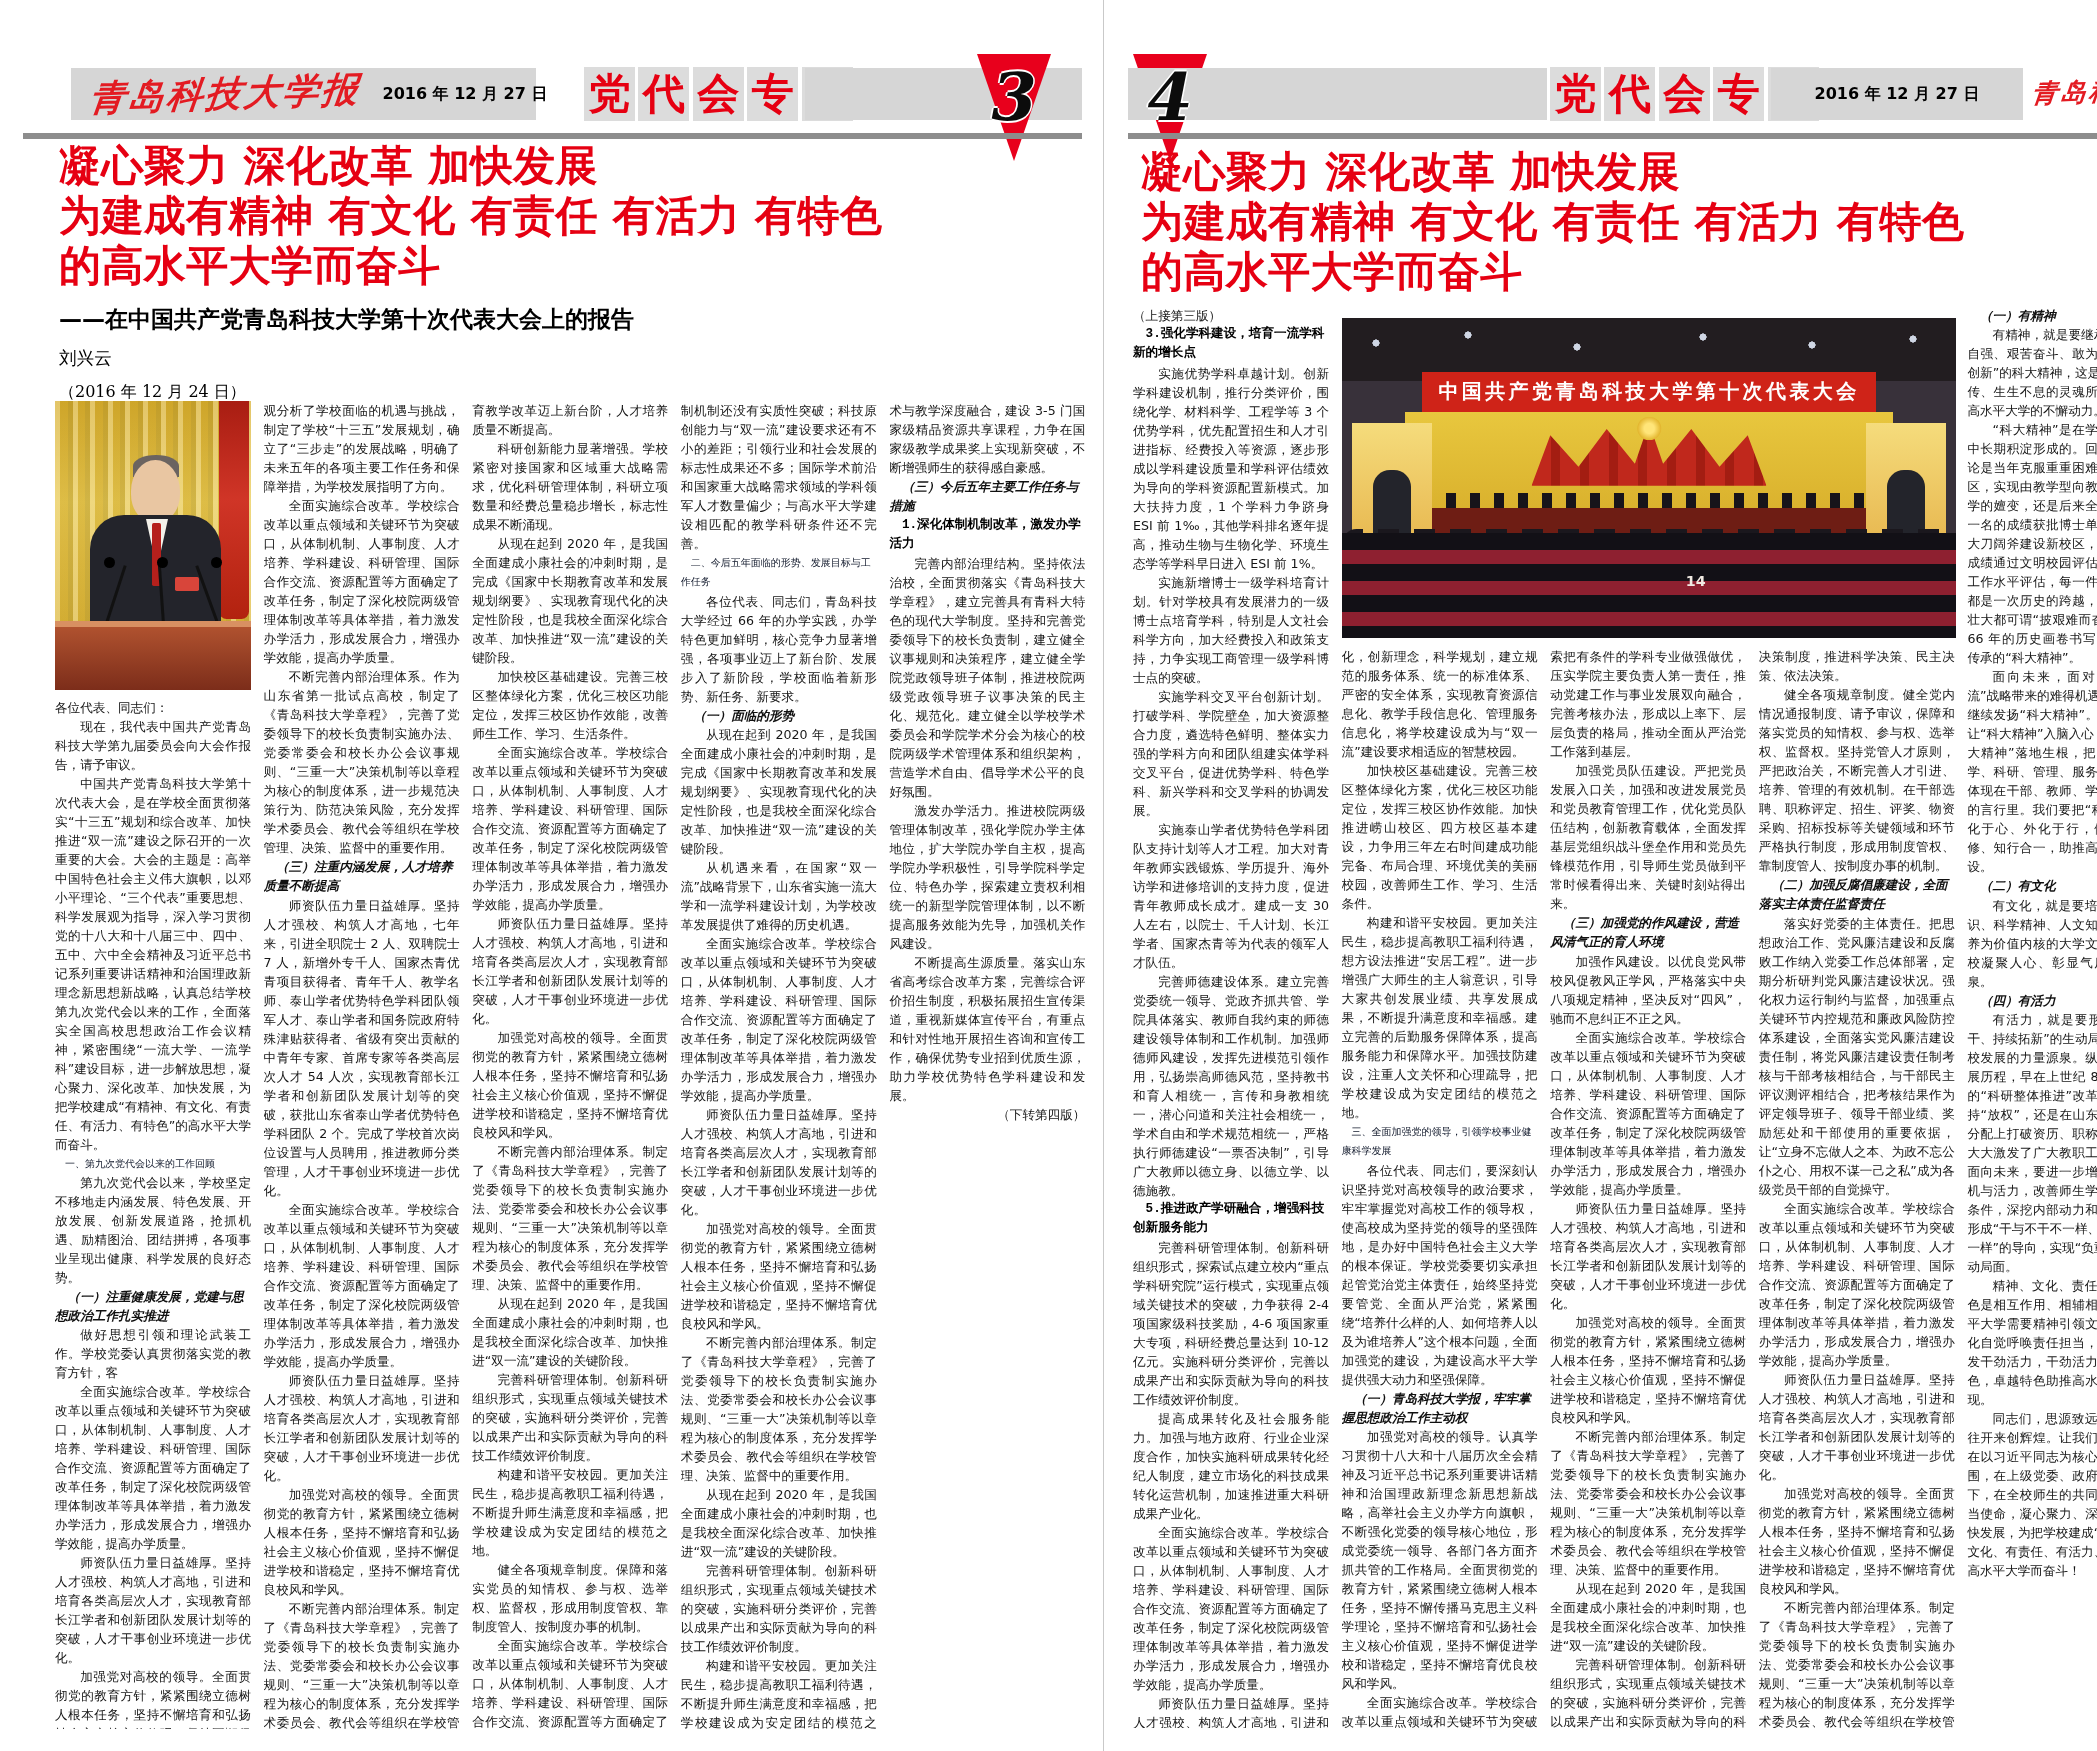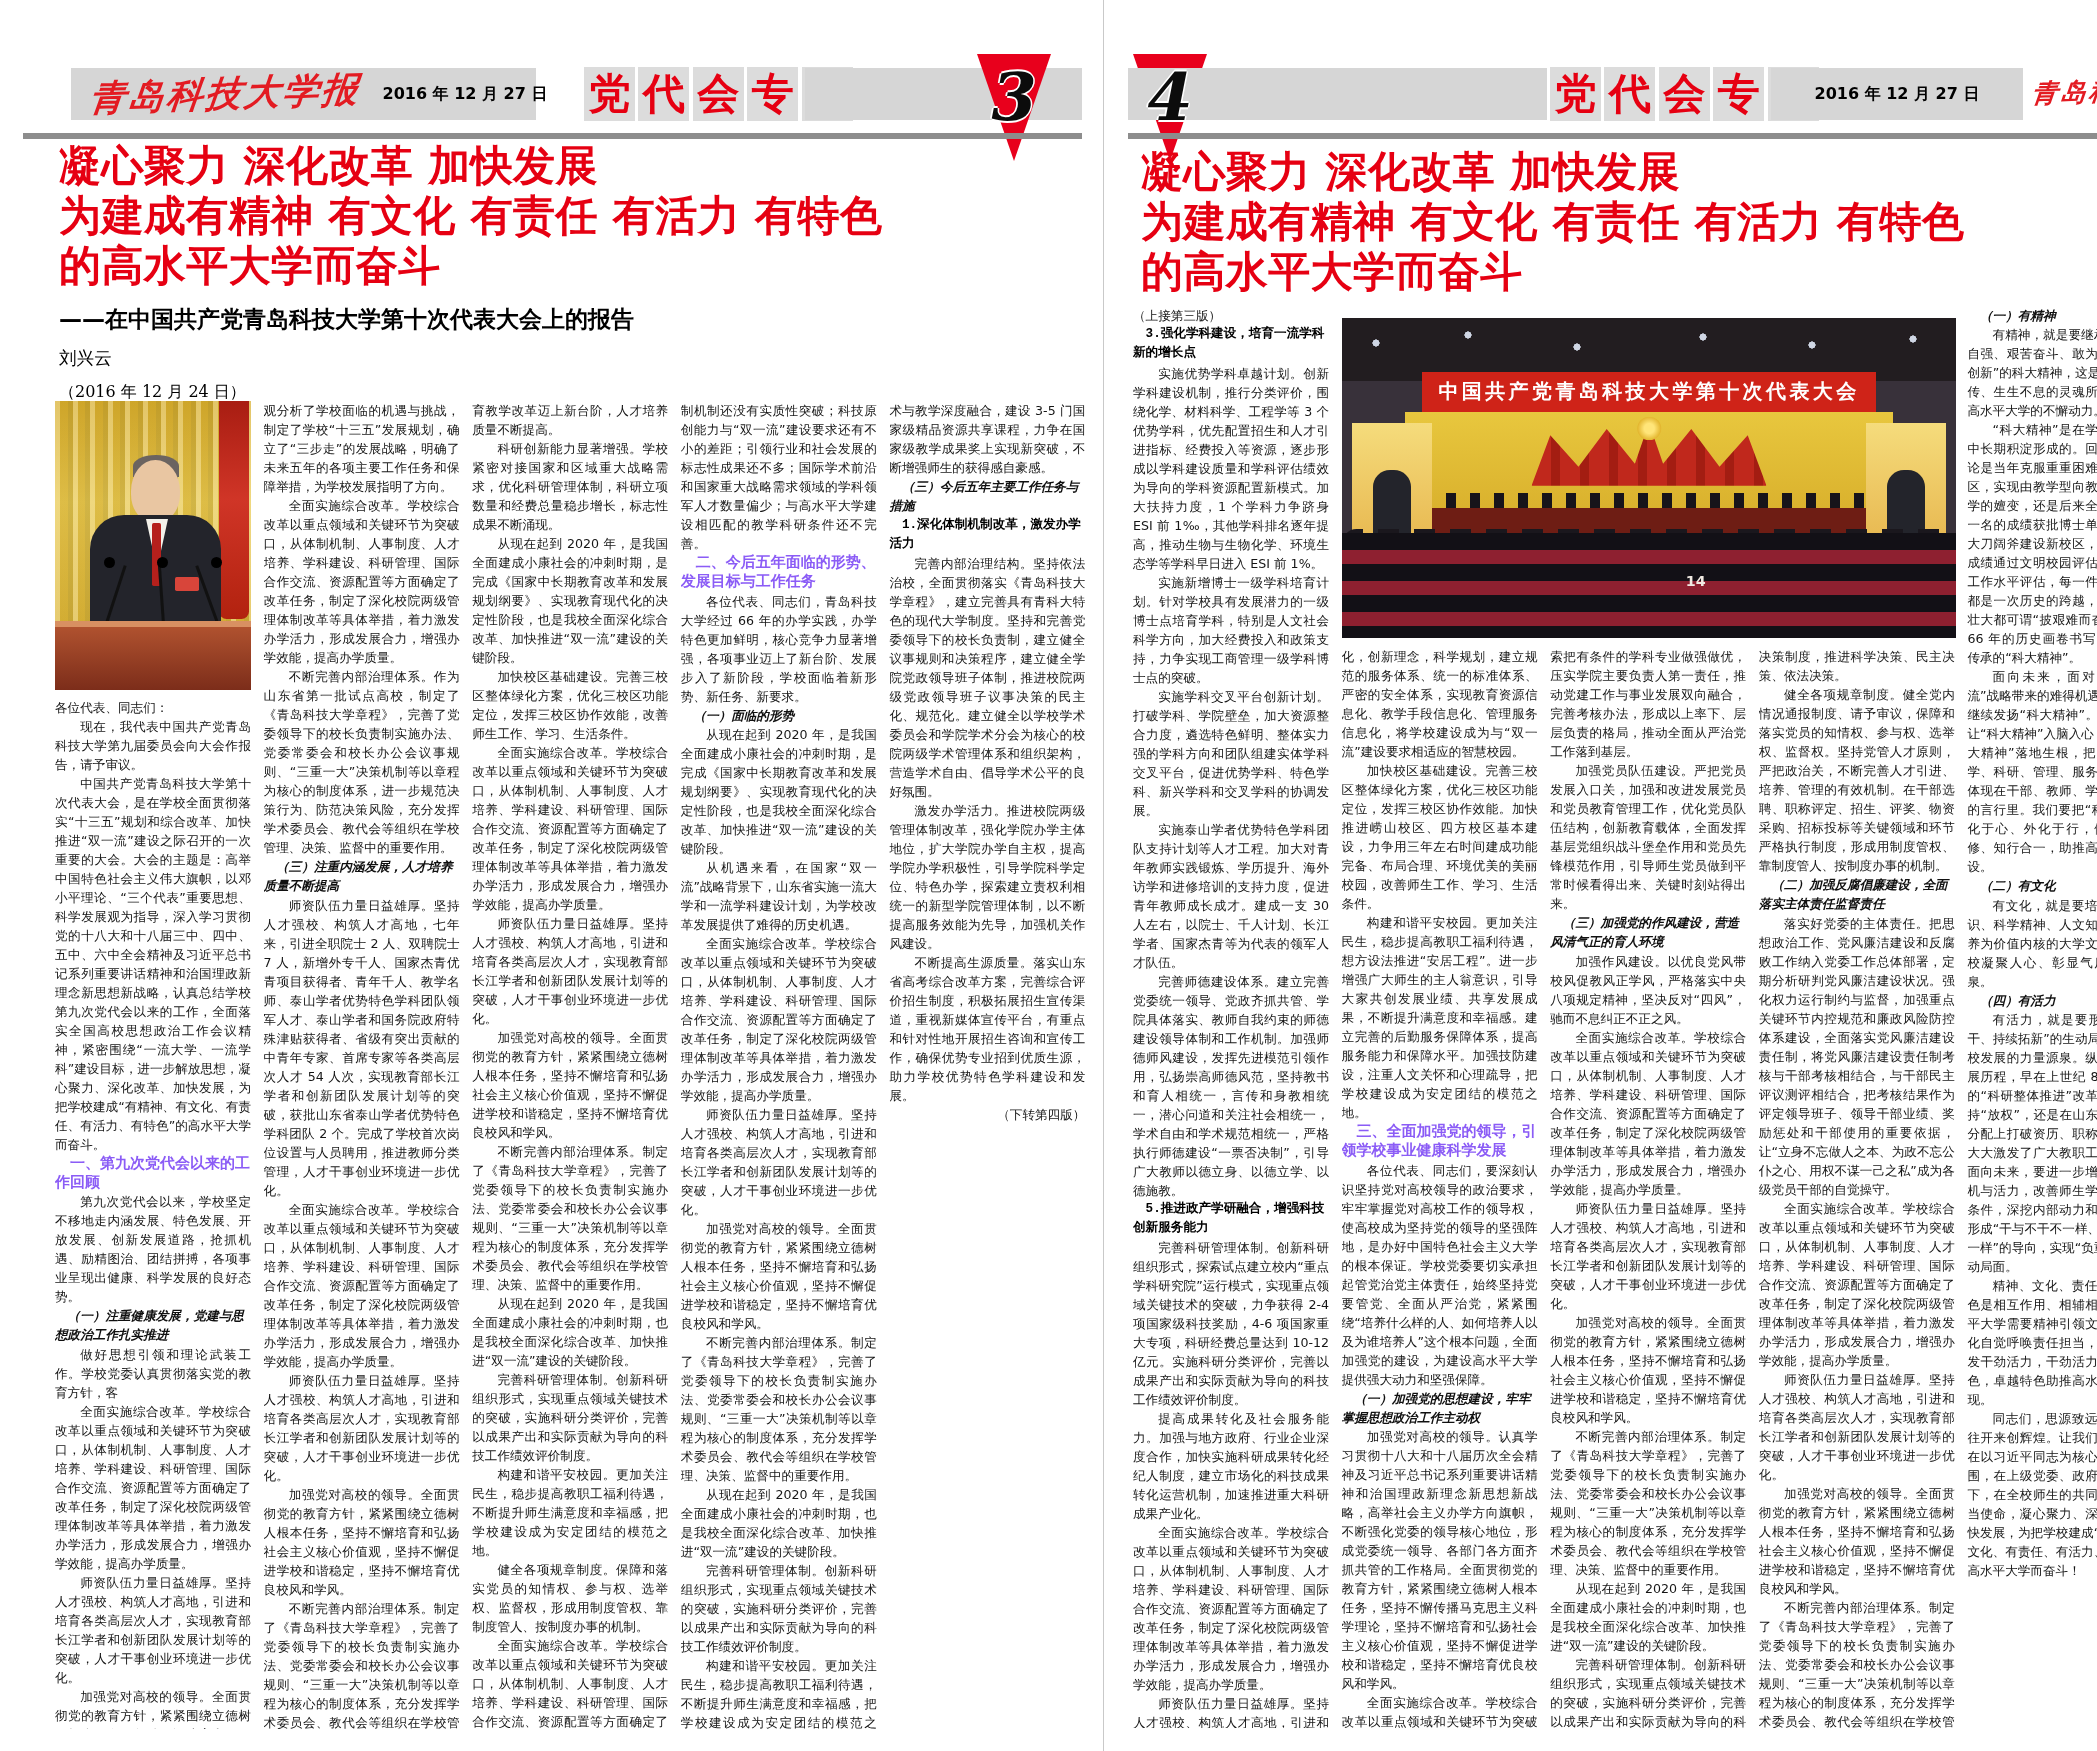--- a/index.html
+++ b/index.html
@@ -27,21 +27,21 @@
   .hl-author{font-size:17.6px;color:#000;margin-top:11.7px;}
   .hl-rdate{font-size:16px;color:#000;margin-top:12px;font-family:"DejaVu Serif","Liberation Serif",serif;}
   
   .cols{position:absolute;display:flex;gap:12.6px;}
   .col{width:196px;height:100%;overflow:hidden;position:relative;}
   .coltext{width:100%;}
   .bp{font-size:12.6px;line-height:19px;text-align:justify;text-indent:2em;color:#151515;}
   .bp.cont{text-indent:0;}
   .bp.sal{text-indent:0;}
   .bp.rightline{text-align:right;text-indent:0;}
-  .bh1{font-size:15px;line-height:19.3px;font-weight:700;text-indent:1em;color:#8b5cf6;}
+  .bh1{font-size:10px;line-height:19.3px;font-weight:400;text-indent:1em;color:#0f172a;}
   .bh2{font-size:12.6px;line-height:19.3px;font-weight:700;font-style:italic;text-indent:1em;
        font-family:"DejaVu Serif","Liberation Serif",serif;color:#101010;}
   .bh3{font-size:12.6px;line-height:19.3px;font-weight:700;text-indent:1em;color:#000000;font-family:Liberation Mono, monospace;}
   .spacer{height:341px;}
   
   .photoL{height:289px;margin-bottom:7.6px;position:relative;overflow:hidden;
           background:linear-gradient(180deg,#d8af2e,#e9c94e 35%,#dcb637 80%,#caa028);}
   .photoL .curtain{position:absolute;inset:0;
      background:repeating-linear-gradient(90deg,rgba(255,255,255,.28) 0 5px,rgba(120,80,0,.10) 5px 12.6px,rgba(0,0,0,.10) 12.6px 17.6px);}
   .photoL .flag{position:absolute;right:2.5px;top:0;width:30px;height:218px;
@@ -265,21 +265,21 @@
           </div>
         </div>
       <div class="col">
           <div class="spacer"></div>
           <div class="coltext">
             <div class="bp cont">化，创新理念，科学规划，建立规范的服务体系、统一的标准体系、严密的安全体系，实现教育资源信息化、教学手段信息化、管理服务信息化，将学校建设成为与“双一流”建设要求相适应的智慧校园。</div>
             <div class="bp">加快校区基础建设。完善三校区整体绿化方案，优化三校区功能定位，发挥三校区协作效能。加快推进崂山校区、四方校区基本建设，力争用三年左右时间建成功能完备、布局合理、环境优美的美丽校园，改善师生工作、学习、生活条件。</div>
             <div class="bp">构建和谐平安校园。更加关注民生，稳步提高教职工福利待遇，想方设法推进“安居工程”。进一步增强广大师生的主人翁意识，引导大家共创发展业绩、共享发展成果，不断提升满意度和幸福感。建立完善的后勤服务保障体系，提高服务能力和保障水平。加强技防建设，注重人文关怀和心理疏导，把学校建设成为安定团结的模范之地。</div>
             <div class="bh1">三、全面加强党的领导，引领学校事业健康科学发展</div>
             <div class="bp">各位代表、同志们，要深刻认识坚持党对高校领导的政治要求，牢牢掌握党对高校工作的领导权，使高校成为坚持党的领导的坚强阵地，是办好中国特色社会主义大学的根本保证。学校党委要切实承担起管党治党主体责任，始终坚持党要管党、全面从严治党，紧紧围绕“培养什么样的人、如何培养人以及为谁培养人”这个根本问题，全面加强党的建设，为建设高水平大学提供强大动力和坚强保障。</div>
-            <div class="bh2">（一）加强党的思想建设，牢牢掌握思想政治工作主动权</div>
+            <div class="bh2">（一）青岛科技大学报，牢牢掌握思想政治工作主动权</div>
             <div class="bp">加强党对高校的领导。认真学习贯彻十八大和十八届历次全会精神及习近平总书记系列重要讲话精神和治国理政新理念新思想新战略，高举社会主义办学方向旗帜，不断强化党委的领导核心地位，形成党委统一领导、各部门各方面齐抓共管的工作格局。全面贯彻党的教育方针，紧紧围绕立德树人根本任务，坚持不懈传播马克思主义科学理论，坚持不懈培育和弘扬社会主义核心价值观，坚持不懈促进学校和谐稳定，坚持不懈培育优良校风和学风。</div>
             <div class="bp">全面实施综合改革。学校综合改革以重点领域和关键环节为突破口，从体制机制、人事制度、人才培养、学科建设、科研管理、国际合作交流、资源配置等方面确定了改革任务，制定了深化校院两级管理体制改革等具体举措，着力激发办学活力，形成发展合力，增强办学效能，提高办学质量。</div>
           </div>
         </div>
       <div class="col">
           <div class="spacer"></div>
           <div class="coltext">
             <div class="bp cont">索把有条件的学科专业做强做优，压实学院主要负责人第一责任，推动党建工作与事业发展双向融合，完善考核办法，形成以上率下、层层负责的格局，推动全面从严治党工作落到基层。</div>
             <div class="bp">加强党员队伍建设。严把党员发展入口关，加强和改进发展党员和党员教育管理工作，优化党员队伍结构，创新教育载体，全面发挥基层党组织战斗堡垒作用和党员先锋模范作用，引导师生党员做到平常时候看得出来、关键时刻站得出来。</div>
             <div class="bh2">（三）加强党的作风建设，营造风清气正的育人环境</div>

